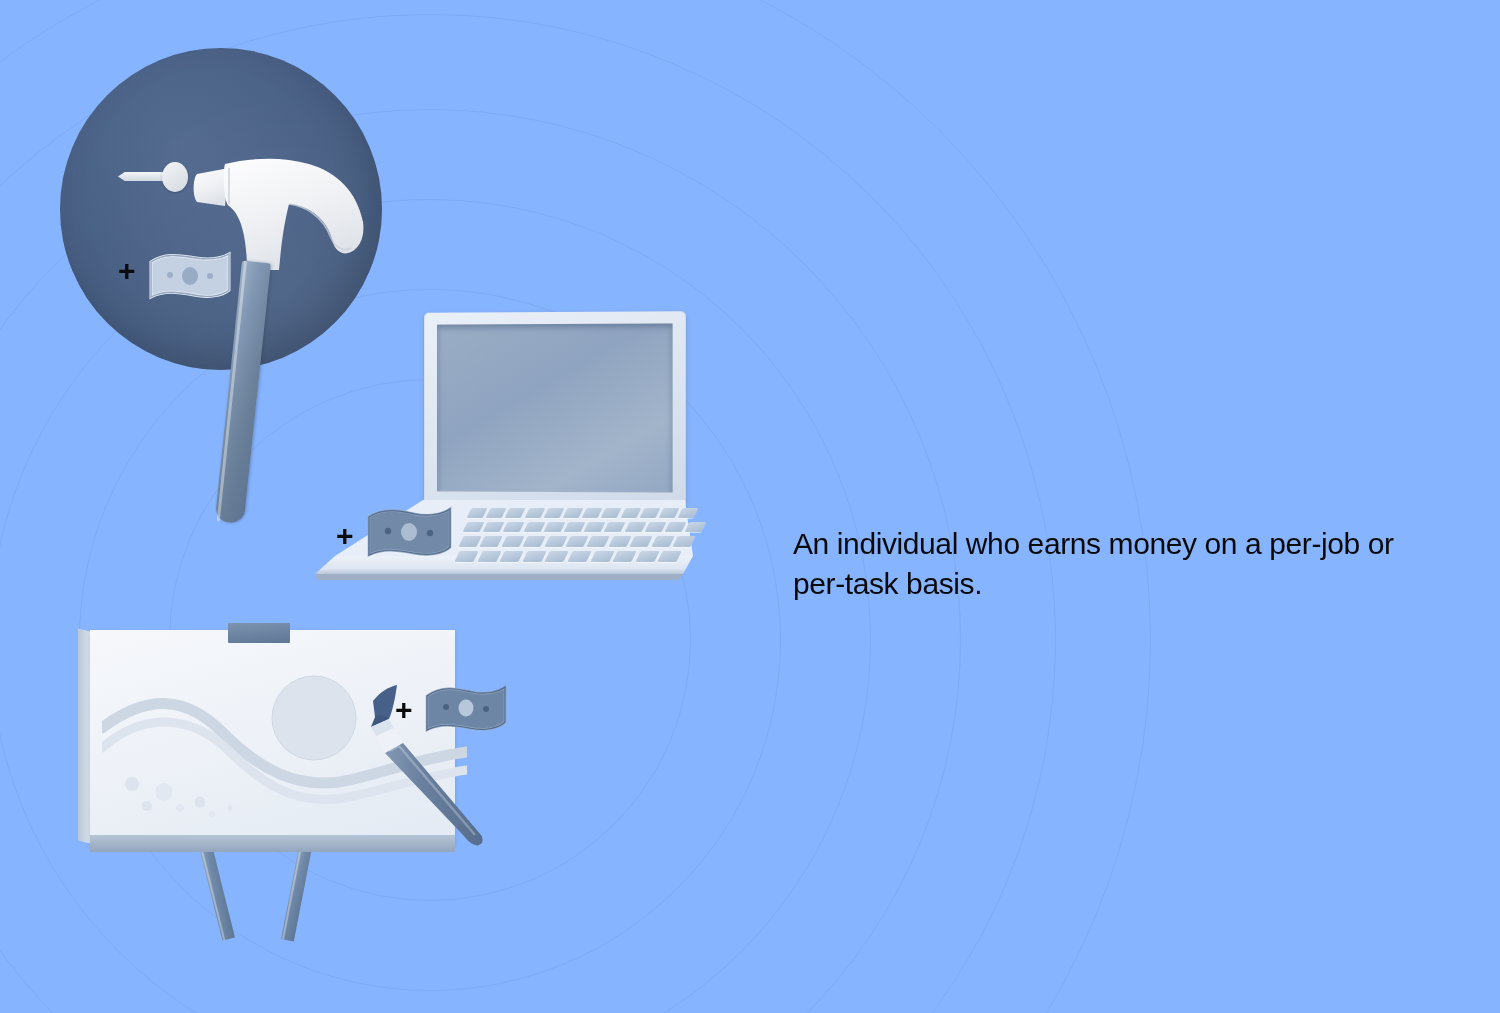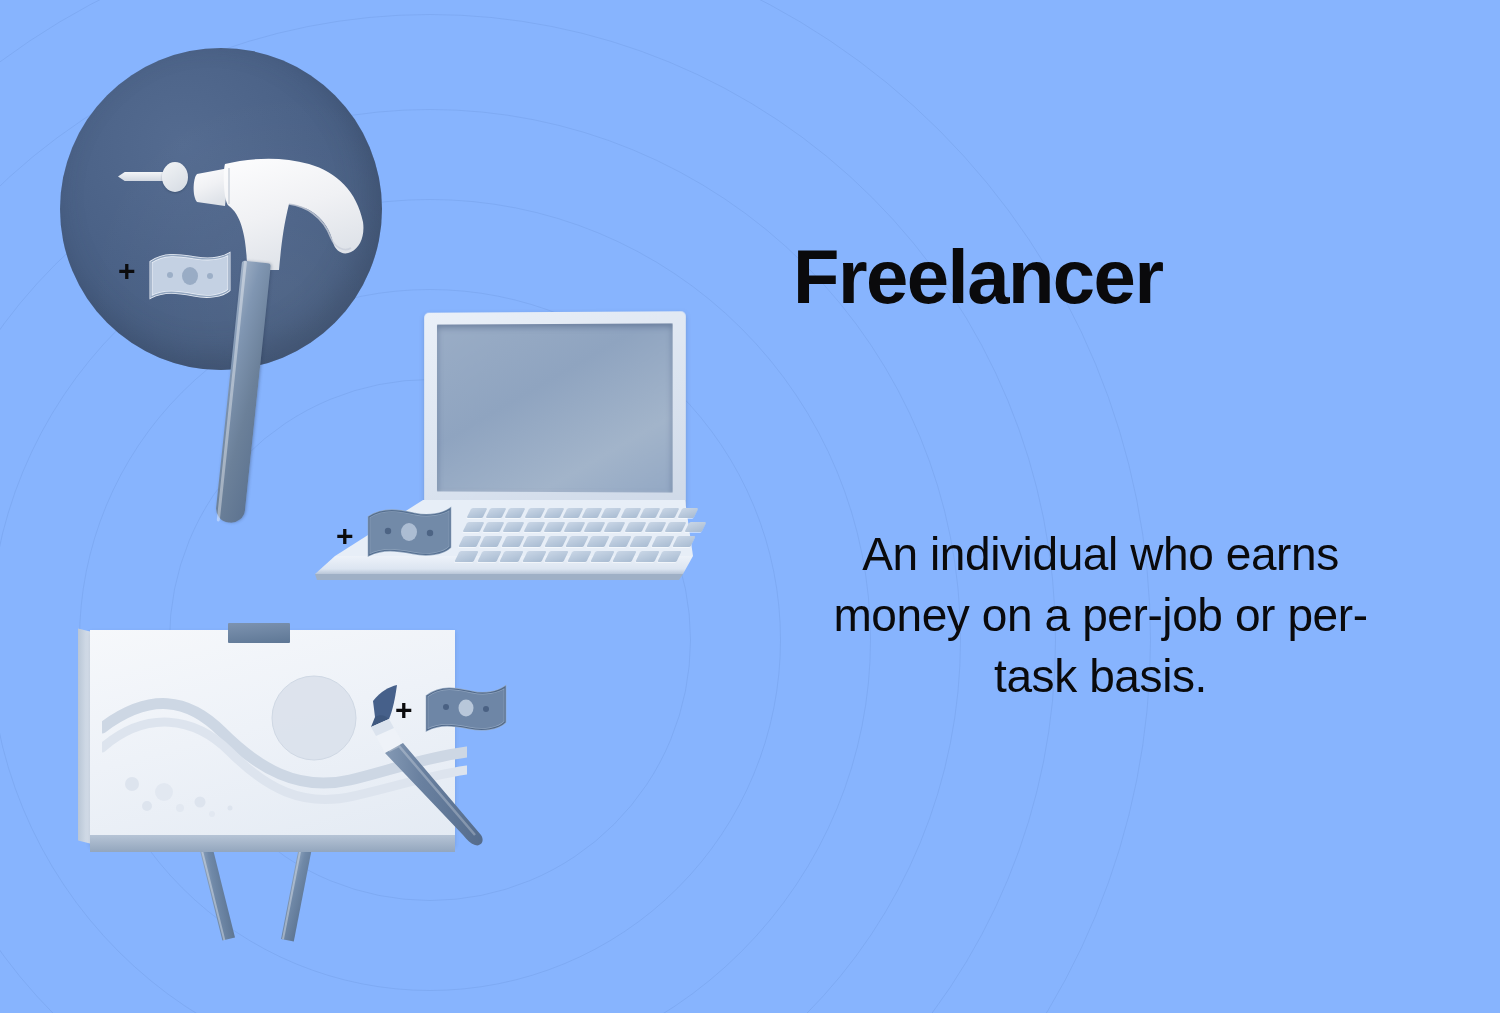--- a/index.html
+++ b/index.html
@@ -145,22 +145,22 @@
     font-size:76px;font-weight:700;color:#0a0a0c;
     letter-spacing:-1.5px;line-height:1;
   }
   .pron{
     position:absolute;left:0;top:411px;
     font-size:30px;font-style:italic;color:#121216;
     letter-spacing:.2px;line-height:1;
   }
   .definition{
     position:absolute;left:0;top:524px;width:615px;
-    font-size:46px;font-weight:400;color:#0a0a0c;
-    line-height:1.33;letter-spacing:-.4px;text-align:center;
+    font-size:30px;font-weight:400;color:#0a0a0c;
+    line-height:1.33;letter-spacing:-.4px;
   }
 </style>
 </head>
 <body>
 
 <div id="stage">
 
   <div class="ripples">
     <div class="ring" style="width:520px;height:520px;left:430px;top:640px;"></div>
     <div class="ring" style="width:700px;height:700px;left:430px;top:640px;"></div>
@@ -351,17 +351,16 @@
       <path d="M4,14 C19,3 35,7 49,10 C62,13 75,10 82,5 L82,40 C75,47 60,49 46,46 C31,43 17,41 4,48 Z" fill="#6e86a6" stroke="#93a7c0" stroke-width="2.5"></path>
       <path d="M4,14 C19,3 35,7 49,10 C62,13 75,10 82,5 L82,40 C75,47 60,49 46,46 C31,43 17,41 4,48 Z" fill="none" stroke="#51698a" stroke-width="1.2"></path>
       <ellipse cx="43" cy="26" rx="7.5" ry="8.5" fill="#c0cee0" opacity=".9"></ellipse>
       <circle cx="23" cy="25" r="3" fill="#4a6183"></circle>
       <circle cx="63" cy="27" r="3" fill="#4a6183"></circle>
     </svg>
   </div>
   <div class="plus" style="left:395px;top:695px;font-size:30px;">+</div>
 
   <div class="panel">
-    <div class="title">Freelancer</div>
     <div class="definition">An individual who earns money on a per-job or per-task basis.</div>
   </div>
 
 </div>
 
 </body></html>

